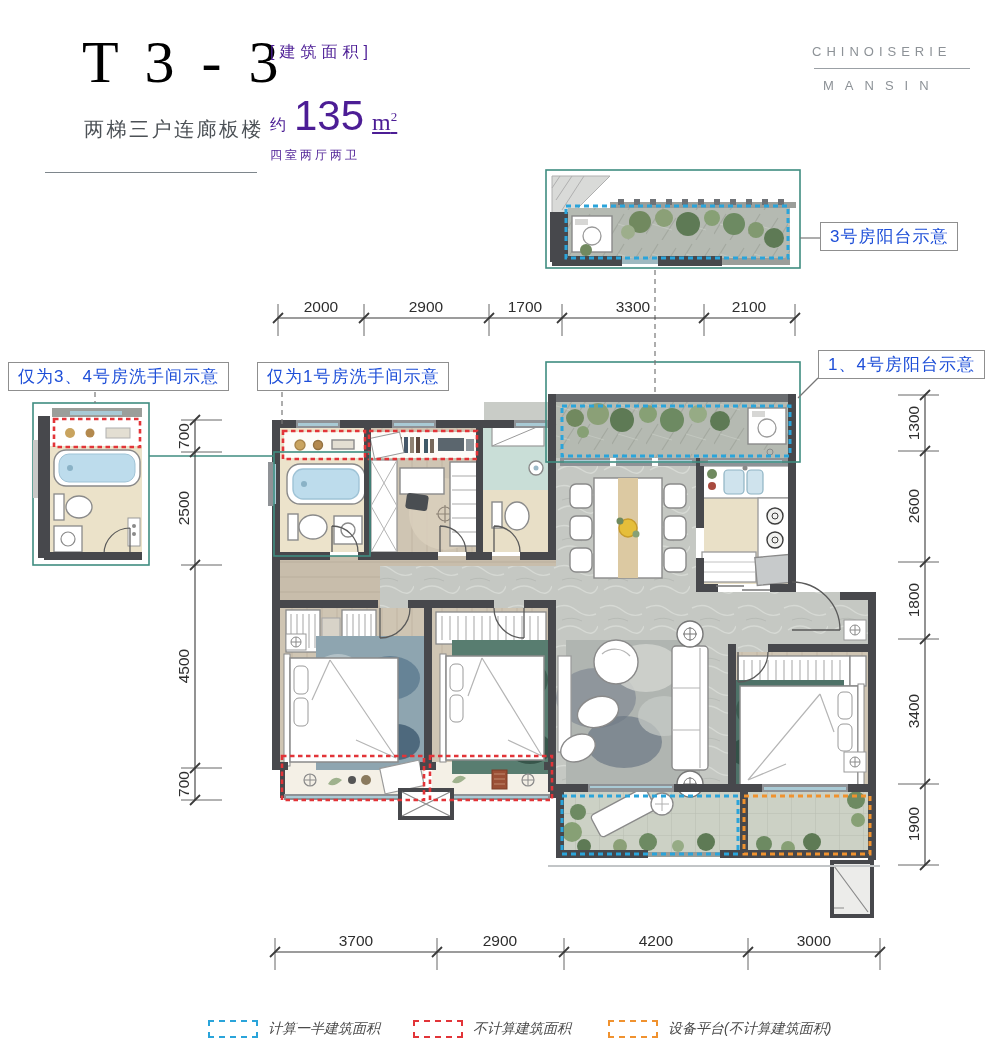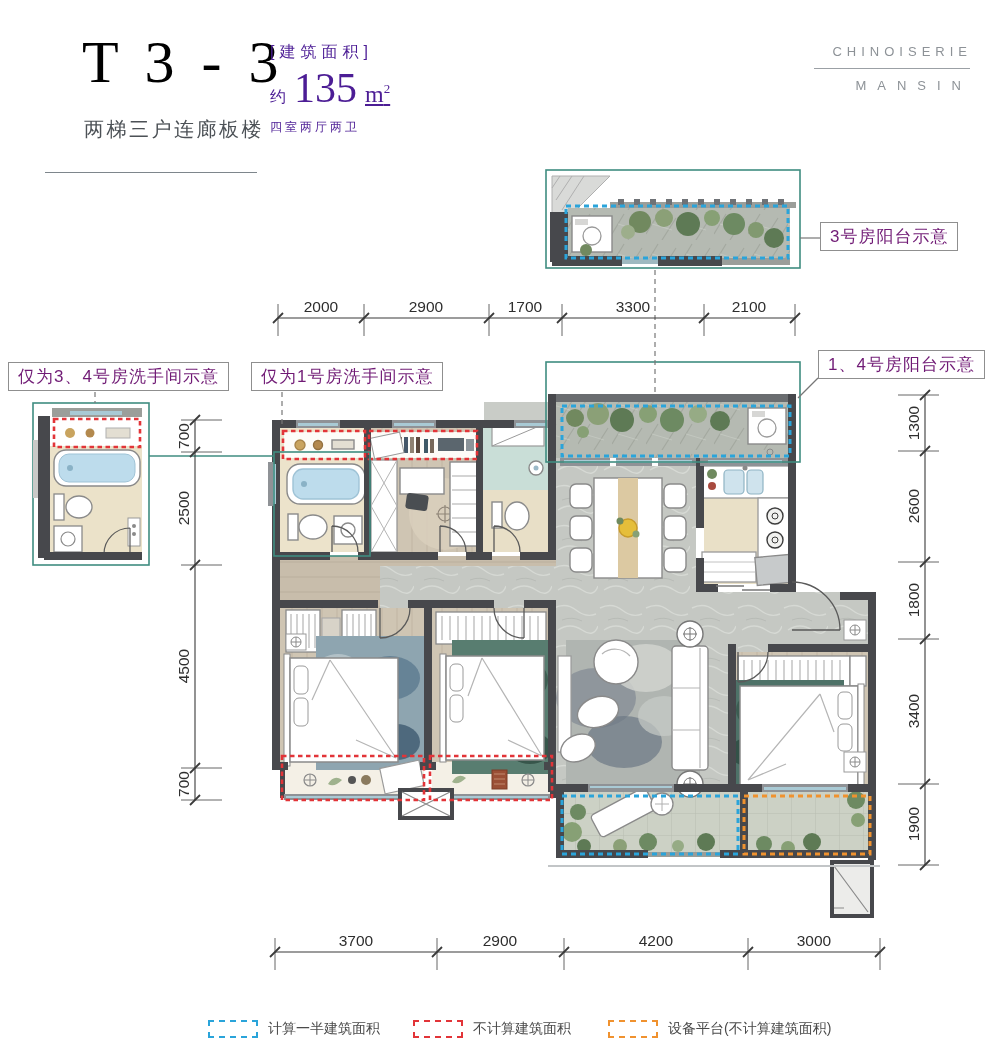--- a/index.html
+++ b/index.html
@@ -8,34 +8,34 @@
   .abs{position:absolute;}
   
   .model{left:82px;top:28px;font-family:"Liberation Serif",serif;font-size:60px;
          color:#000000;letter-spacing:6px;font-weight:400;}
   .model-sub{left:84px;top:116px;font-size:20px;color:#4c5156;letter-spacing:2.5px;}
   .title-rule{left:45px;top:172px;width:212px;border-top:1px solid #7e868c;}
   .area-col{left:270px;top:42px;color:#4c1d95;}
   .area-label{font-size:16px;letter-spacing:5px;}
   .area-line{margin-top:4px;display:flex;align-items:baseline;}
   .area-prefix{font-size:16px;margin-right:8px;}
-  .area-value{font-family:Liberation Serif, serif;font-size:42px;line-height:1;}
+  .area-value{font-family:Liberation Sans, sans-serif;font-size:42px;line-height:1;margin-top:28px;}
   .area-unit{font-family:"Liberation Serif",serif;font-size:24px;margin-left:8px;text-decoration:underline;}
   .area-sup{font-size:13px;vertical-align:super;}
   .area-rooms{font-size:12px;letter-spacing:3px;margin-top:10px;}
   
-  .logo{left:812px;top:44px;width:160px;text-align:right;color:#8d9297;}
+  .logo{left:812px;top:44px;width:160px;text-align:left;color:#8d9297;}
   .logo-l1{font-size:13px;letter-spacing:5px;}
   .logo-rule{border-top:1px solid #9ba0a5;margin:9px 2px;}
   .logo-l2{font-size:13px;letter-spacing:11px;text-indent:11px;}
   
   .co{position:absolute;border:1px solid #8f8f8f;background:rgba(255,255,255,.95);
-      color:#701a75;font-size:17px;padding:2px 9px;white-space:nowrap;letter-spacing:1px;}
+      color:#1d4ed8;font-size:17px;padding:2px 9px;white-space:nowrap;letter-spacing:1px;}
   
-  .legend-item{position:absolute;top:1020px;display:flex;align-items:center;color:#4a4a4a;font-size:14px;}
+  .legend-item{position:absolute;top:1020px;display:flex;align-items:center;color:#4a4a4a;font-size:14px;font-style:italic;}
   .lg-box{width:46px;height:14px;margin-right:10px;background:#fff;}
   .lg-blue{border:2px dashed #2aa4da;}
   .lg-red{border:2px dashed #e23438;}
   .lg-orange{border:2px dashed #f0922f;}
 </style>
 </head>
 <body>
 
 <div class="page">
 
@@ -563,21 +563,21 @@
     <div class="area-rooms">四室两厅两卫</div>
   </div>
 
   <div class="abs logo">
     <div class="logo-l1">CHINOISERIE</div>
     <div class="logo-rule"></div>
     <div class="logo-l2">MANSIN</div>
   </div>
 
   <div class="co" style="left:8px;top:362px;">仅为3、4号房洗手间示意</div>
-  <div class="co" style="left:251px;top:362px;text-align:center;">仅为1号房洗手间示意</div>
+  <div class="co" style="left:257px;top:362px;text-align:center;">仅为1号房洗手间示意</div>
   <div class="co" style="left:820px;top:222px;">3号房阳台示意</div>
   <div class="co" style="left:818px;top:350px;">1、4号房阳台示意</div>
 
   <div class="legend-item" style="left:208px;">
     <span class="lg-box lg-blue"></span>
     <span>计算一半建筑面积</span>
   </div>
   <div class="legend-item" style="left:413px;">
     <span class="lg-box lg-red"></span>
     <span>不计算建筑面积</span>

